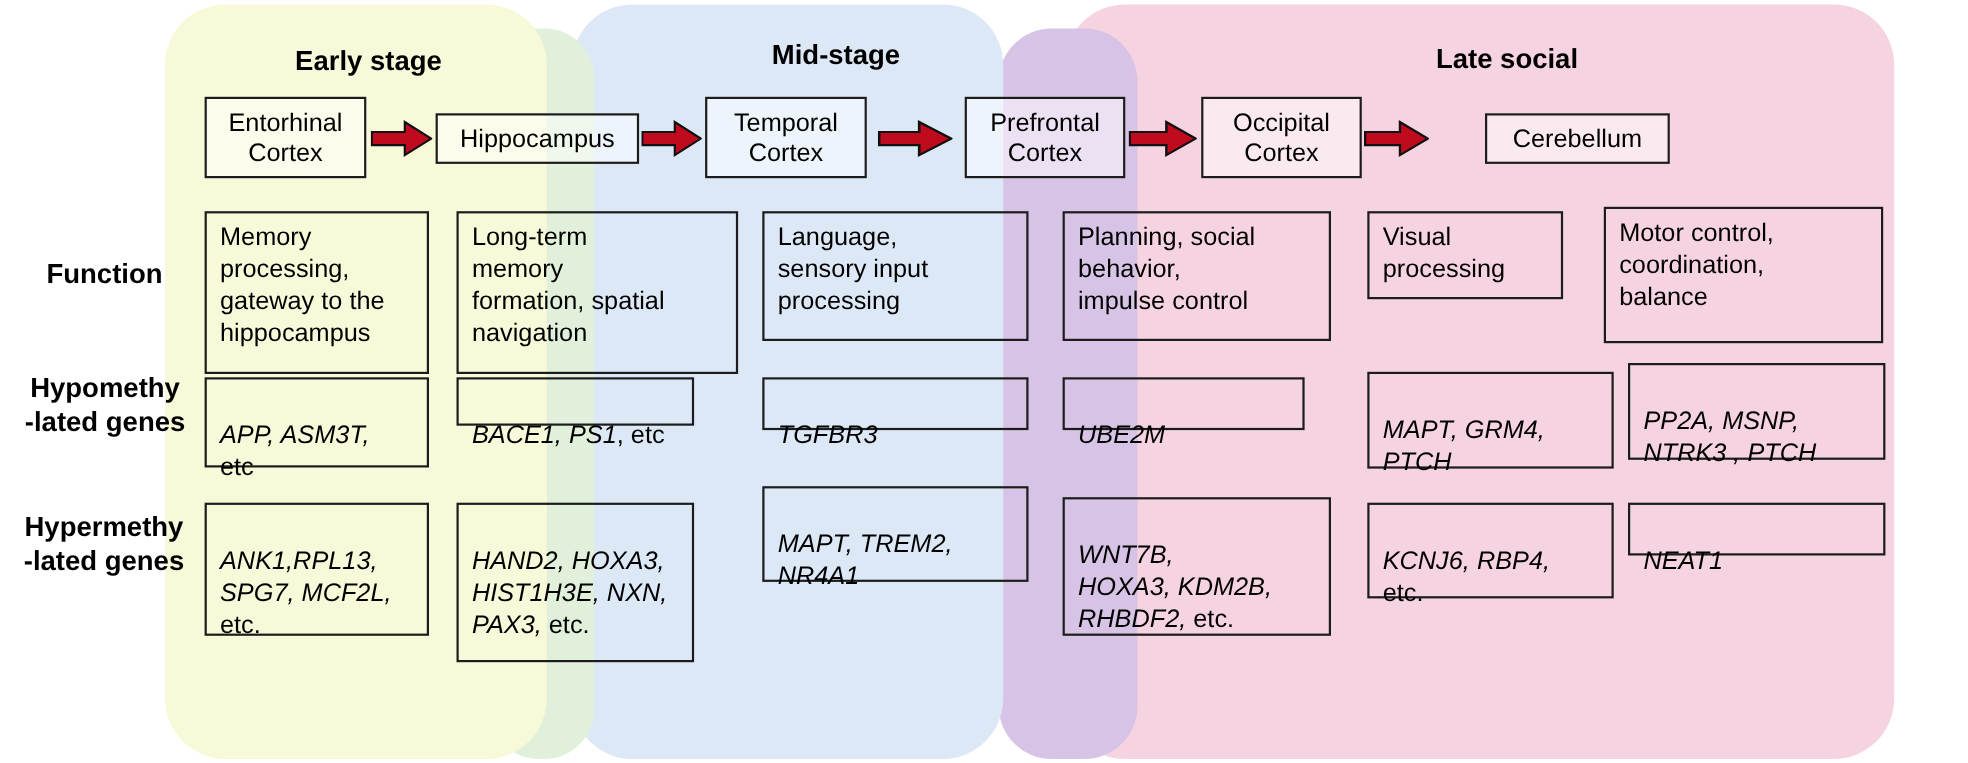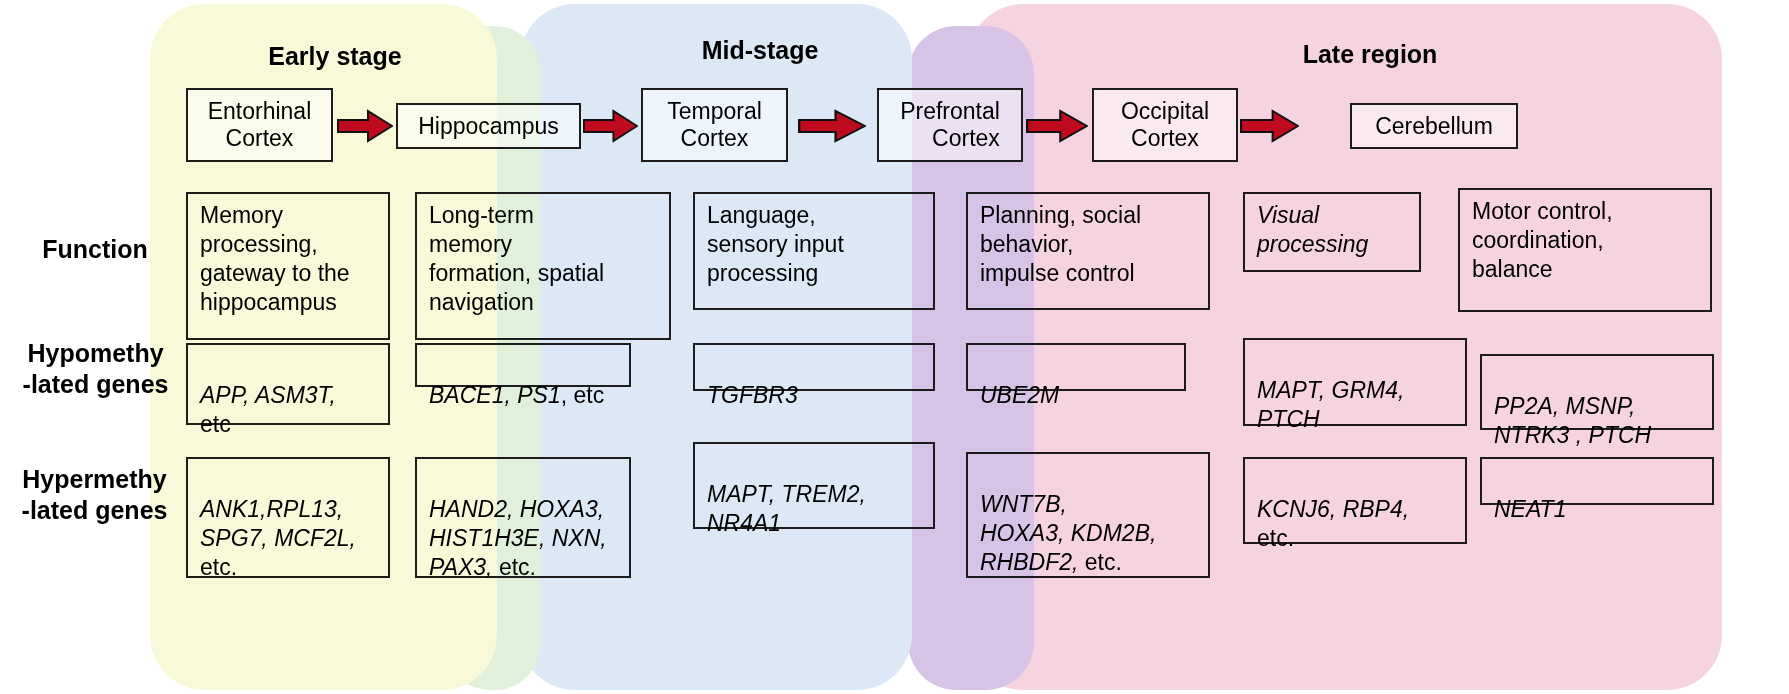--- a/index.html
+++ b/index.html
@@ -67,34 +67,34 @@
 <div class="canvas">
 
   <div class="band" style="left:968px; top:4px; width:754px; height:686px; border-radius:55px; background:#f6d3e1; z-index:1;"></div>
   <div class="band" style="left:908px; top:26px; width:126px; height:664px; border-radius:48px; background:#d7c3e5; z-index:2;"></div>
   <div class="band" style="left:520px; top:4px; width:392px; height:686px; border-radius:55px; background:#dde8f7; z-index:3;"></div>
   <div class="band" style="left:445px; top:26px; width:95px; height:664px; border-radius:45px; background:#e1f0da; z-index:4;"></div>
   <div class="band" style="left:150px; top:4px; width:347px; height:686px; border-radius:55px; background:#f8f9d8; z-index:5;"></div>
 
   <div class="stage-title" style="left:650px; top:36px; width:220px;">Mid-stage</div>
   <div class="stage-title" style="left:225px; top:42px; width:220px;">Early stage</div>
-  <div class="stage-title" style="left:1260px; top:40px; width:220px;">Late region</div>
+  <div class="stage-title" style="left:1260px; top:40px; width:220px;">Late social</div>
 
   <div class="row-label" style="left:15px; top:234px; width:160px;">Function</div>
   <div class="row-label" style="left:8px; top:338px; width:175px;">Hypomethy
 -lated genes</div>
   <div class="row-label" style="left:2px; top:464px; width:185px;">Hypermethy
 -lated genes</div>
 
   <div class="box region-box" style="left:186px; top:88px; width:147px; height:74px;">Entorhinal
 Cortex</div>
   <div class="box region-box" style="left:396px; top:103px; width:185px; height:46px;">Hippocampus</div>
   <div class="box region-box" style="left:641px; top:88px; width:147px; height:74px;">Temporal
 Cortex</div>
-  <div class="box region-box" style="left:877px; top:88px; width:146px; height:74px;text-align:right;">Prefrontal
+  <div class="box region-box" style="left:877px; top:88px; width:146px; height:74px;">Prefrontal
 Cortex</div>
   <div class="box region-box" style="left:1092px; top:88px; width:146px; height:74px;">Occipital
 Cortex</div>
   <div class="box region-box" style="left:1302px; top:103px; width:168px; height:46px;margin-left:48px;">Cerebellum</div>
 
   <div class="arrow" style="left:337px; top:108px; width:56px; height:36px;">
     <svg viewBox="0 0 56 36" preserveAspectRatio="none">
       <path d="M1 12 L31 12 L31 3 L55 18 L31 33 L31 24 L1 24 Z" fill="#c00b1e" stroke="#111" stroke-width="2"></path>
     </svg>
   </div>
@@ -126,21 +126,21 @@
   <div class="box text-box" style="left:415px; top:192px; width:256px; height:148px;">Long-term
 memory
 formation, spatial
 navigation</div>
   <div class="box text-box" style="left:693px; top:192px; width:242px; height:118px;">Language,
 sensory input
 processing</div>
   <div class="box text-box" style="left:966px; top:192px; width:244px; height:118px;">Planning, social
 behavior,
 impulse control</div>
-  <div class="box text-box" style="left:1243px; top:192px; width:178px; height:80px;font-style:italic;">Visual
+  <div class="box text-box" style="left:1243px; top:192px; width:178px; height:80px;">Visual
 processing</div>
   <div class="box text-box" style="left:1458px; top:188px; width:254px; height:124px;">Motor control,
 coordination,
 balance</div>
 
   <div class="box text-box gene-box" style="left:186px; top:343px; width:204px; height:82px;">
     <span class="genes">APP, ASM3T,
 </span><span class="gene-suffix">etc</span>
   </div>
   <div class="box text-box gene-box" style="left:415px; top:343px; width:216px; height:44px;">
@@ -149,31 +149,31 @@
   <div class="box text-box gene-box" style="left:693px; top:343px; width:242px; height:48px;">
     <span class="genes">TGFBR3</span><span class="gene-suffix"></span>
   </div>
   <div class="box text-box gene-box" style="left:966px; top:343px; width:220px; height:48px;">
     <span class="genes">UBE2M</span><span class="gene-suffix"></span>
   </div>
   <div class="box text-box gene-box" style="left:1243px; top:338px; width:224px; height:88px;">
     <span class="genes">MAPT, GRM4,
 PTCH</span><span class="gene-suffix"></span>
   </div>
-  <div class="box text-box gene-box" style="left:1480px; top:354px; width:234px; height:76px;">
+  <div class="box text-box gene-box" style="left:1480px; top:330px; width:234px; height:88px;">
     <span class="genes">PP2A, MSNP,
 NTRK3 , PTCH</span><span class="gene-suffix"></span>
   </div>
 
   <div class="box text-box gene-box" style="left:186px; top:457px; width:204px; height:121px;">
     <span class="genes">ANK1,RPL13,
 SPG7, MCF2L,
 </span><span class="gene-suffix">etc.</span>
   </div>
-  <div class="box text-box gene-box" style="left:415px; top:457px; width:216px; height:121px;">
+  <div class="box text-box gene-box" style="left:415px; top:457px; width:216px; height:145px;">
     <span class="genes">HAND2, HOXA3,
 HIST1H3E, NXN,
 PAX3,</span><span class="gene-suffix"> etc.</span>
   </div>
   <div class="box text-box gene-box" style="left:693px; top:442px; width:242px; height:87px;">
     <span class="genes">MAPT, TREM2,
 NR4A1</span><span class="gene-suffix"></span>
   </div>
   <div class="box text-box gene-box" style="left:966px; top:452px; width:244px; height:126px;">
     <span class="genes">WNT7B,

